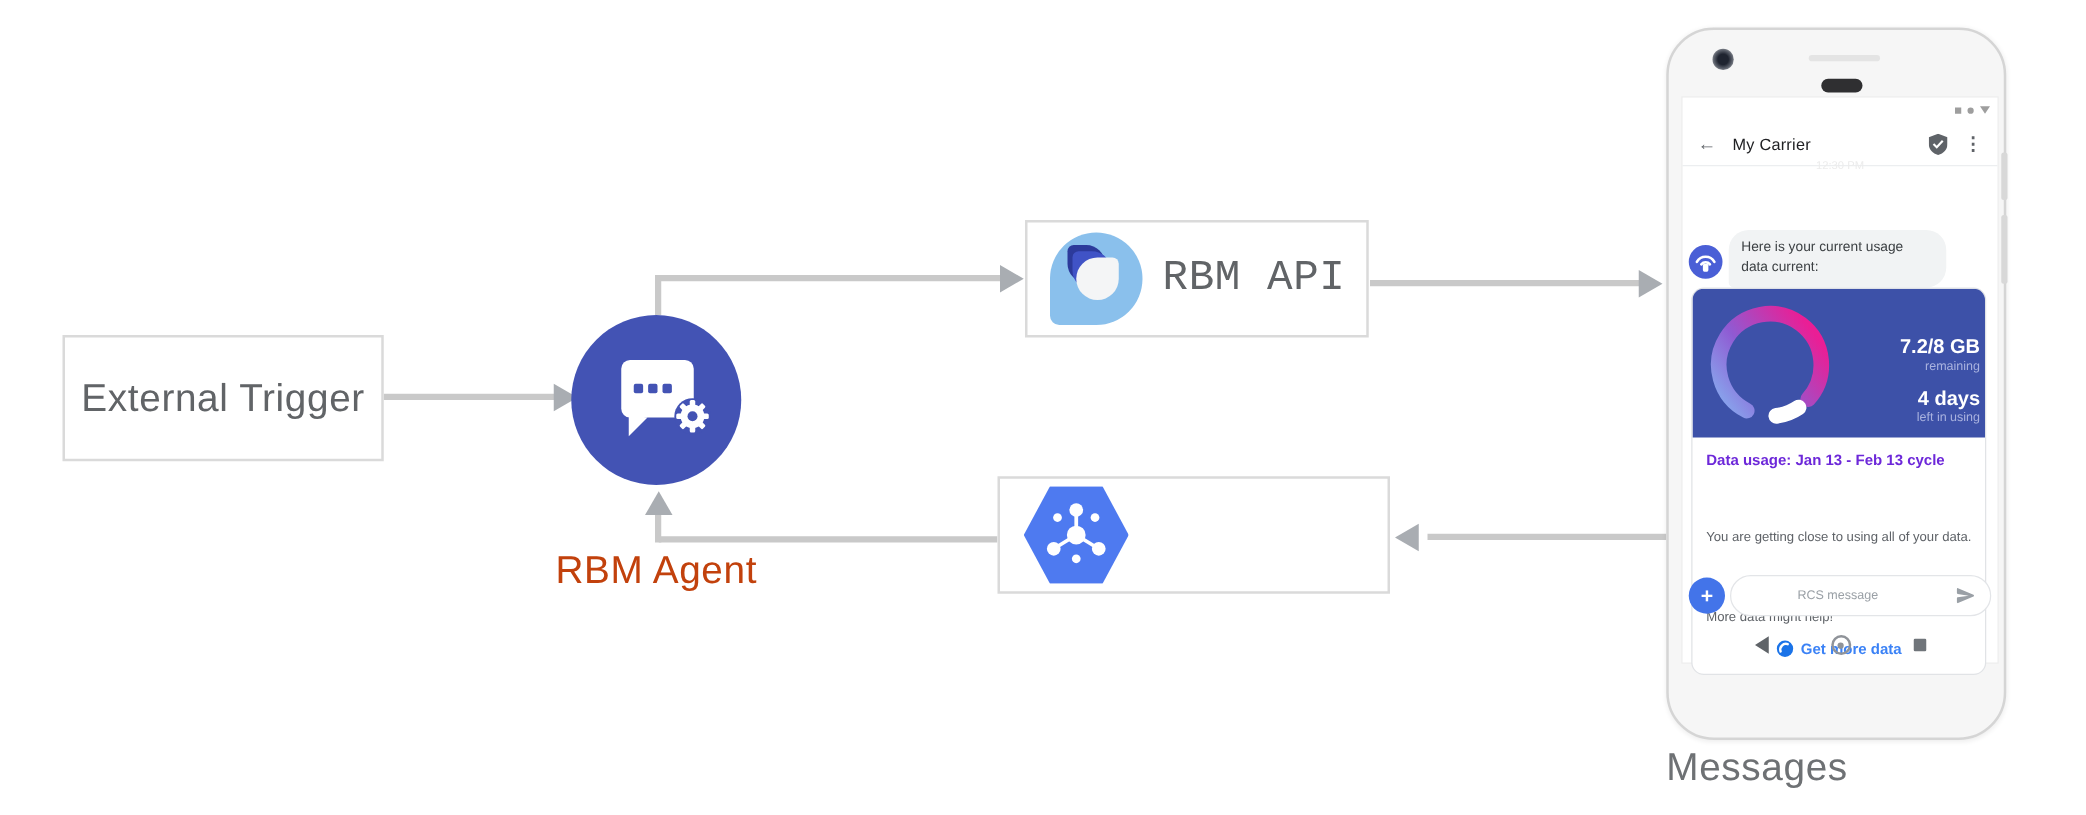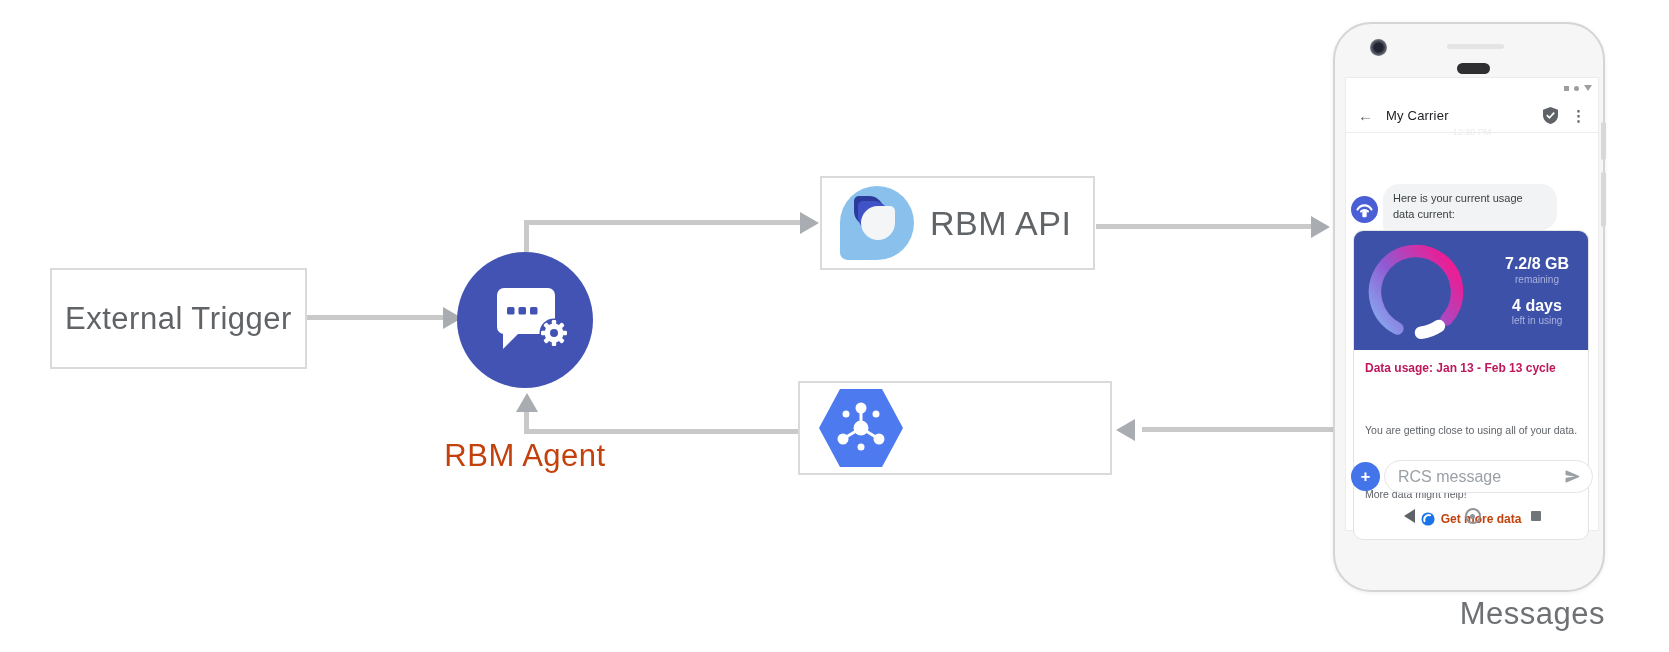--- a/index.html
+++ b/index.html
@@ -14,21 +14,21 @@
   .ah-right{border-top:11px solid transparent;border-bottom:11px solid transparent;border-left:19px solid #A9ADB2;}
   .ah-left{border-top:11px solid transparent;border-bottom:11px solid transparent;border-right:19px solid #A9ADB2;}
   .ah-up{border-left:11px solid transparent;border-right:11px solid transparent;border-bottom:19px solid #A9ADB2;}
   #box-trigger{left:50px;top:268px;width:253px;height:97px;justify-content:center;}
   #box-trigger .node-label{font-size:31px;}
   #circle-agent{position:absolute;left:457px;top:252px;width:136px;height:136px;border-radius:50%;
                 background:#4353B4;}
   #label-agent{position:absolute;left:395px;top:438px;width:260px;text-align:center;
                font-size:31px;font-weight:300;color:#c2410c;letter-spacing:.5px;}
   #box-api{left:820px;top:176px;width:275px;height:94px;padding-left:18px;box-sizing:border-box;}
-  #box-api .node-label{font-size:34px;margin-left:16px;}
+  #box-api .node-label{font-size:34px;margin-left:16px;font-family:Liberation Mono, monospace;}
   #box-webhook{left:798px;top:381px;width:314px;height:94px;padding-left:19px;box-sizing:border-box;}
   #box-webhook .node-label{font-size:36px;margin-left:17px;}
   
   .rbm-logo{position:relative;width:74px;height:74px;flex:0 0 auto;}
   .rbm-outer{position:absolute;inset:0;background:#8AC0EC;border-radius:50% 50% 50% 10%;}
   .rbm-dark{position:absolute;left:14px;top:10px;width:30px;height:30px;background:#2C3A9B;border-radius:5px 50% 50% 50%;}
   .rbm-mid{position:absolute;left:18px;top:15px;width:31px;height:31px;background:#4053C6;border-radius:5px 50% 50% 50%;}
   .rbm-white{position:absolute;left:21px;top:20px;width:34px;height:34px;background:#F4F5F6;border-radius:50% 5px 50% 50%;}
   
   .hexagon{position:relative;width:84px;height:78px;flex:0 0 auto;background:#4E7AF0;
@@ -63,47 +63,47 @@
   .bubble{position:absolute;left:37px;top:106px;width:174px;box-sizing:border-box;padding:7px 10px;
           background:#F1F3F4;border-radius:16px 16px 16px 4px;font-size:11px;line-height:1.45;color:#3C4043;}
   .card{position:absolute;left:7px;top:152px;width:236px;border:1px solid #E1E3E6;border-radius:10px;
         overflow:hidden;box-sizing:border-box;background:#fff;}
   .card-media{position:relative;height:119px;background:#3D51A8;}
   .gauge-wrap{position:absolute;left:10px;top:9px;width:104px;height:104px;}
   .gauge-pct{position:absolute;left:10px;top:5px;width:104px;height:104px;display:flex;align-items:center;
              justify-content:center;color:#F2F3F7;font-size:27px;font-weight:300;letter-spacing:1px;}
   .gauge-pct .unit{font-size:12px;margin-top:10px;letter-spacing:0;}
   .media-stats{position:absolute;left:136px;top:0;right:4px;height:119px;display:flex;flex-direction:column;
-               justify-content:center;text-align:center;padding-top:0;}
+               justify-content:center;text-align:center;padding-top:14px;align-items:flex-end;}
   .stat-val{color:#fff;font-weight:bold;font-size:16px;line-height:1.15;}
   .stat-lab{color:#A9B2DF;font-size:10px;margin-bottom:12px;}
   .stat-lab:last-child{margin-bottom:0;}
   .card-body{padding:11px 11px 13px 11px;}
-  .cb-title{font-size:12px;font-weight:bold;color:#be185d;margin-bottom:6px;white-space:nowrap;}
+  .cb-title{font-size:12px;font-weight:bold;color:#6d28d9;margin-bottom:6px;white-space:nowrap;}
   .cb-line{font-size:10.5px;color:#5F6368;line-height:1.5;white-space:nowrap;margin-top:48px;}
   .cb-action{margin-top:9px;display:flex;align-items:center;justify-content:center;gap:6px;
-             color:#c2410c;font-size:12px;font-weight:bold;cursor:pointer;}
+             color:#3b82f6;font-size:12px;font-weight:bold;cursor:pointer;}
   
   .plus-btn{position:absolute;left:5px;top:384px;width:29px;height:29px;border-radius:50%;background:#4374E9;
             color:#fff;display:flex;align-items:center;justify-content:center;font-size:17px;font-weight:bold;line-height:1;}
   .rcs-pill{position:absolute;left:38px;top:382px;width:209px;height:33px;box-sizing:border-box;
             border:1.5px solid #E3E5E8;border-radius:17px;background:#fff;display:flex;align-items:center;
             padding:0 11px;}
-  .rcs-input{border:none;outline:none;flex:1;font-size:16px;color:#3C4043;min-width:0;background:transparent;
-             font-family:"Liberation Sans",sans-serif;}
+  .rcs-input{border:none;outline:none;flex:1;font-size:10px;color:#3C4043;min-width:0;background:transparent;
+             font-family:"Liberation Sans",sans-serif;margin-left:40px;}
   .rcs-input::placeholder{color:#9AA0A6;}
   
   .android-nav{position:absolute;left:0;right:0;top:430px;height:16px;display:flex;align-items:center;
                justify-content:center;gap:50px;}
   .nav-back{width:0;height:0;border-top:7px solid transparent;border-bottom:7px solid transparent;
             border-right:11px solid #5F6368;}
   .nav-home{width:12px;height:12px;border-radius:50%;border:2px solid #8F9399;display:flex;align-items:center;justify-content:center;}
   .nav-home i{width:5px;height:5px;border-radius:50%;background:#8F9399;}
   .nav-recents{width:10px;height:10px;background:#70757A;border-radius:1px;}
-  #caption{position:absolute;left:1333px;top:596px;width:272px;text-align:right;font-size:31px;
+  #caption{position:absolute;left:1333px;top:596px;width:272px;text-align:left;font-size:31px;
            font-weight:300;color:#6E7174;letter-spacing:.5px;}
 </style>
 </head>
 <body>
 
 <div id="canvas">
 
   <div class="line" style="left:303px;top:315px;width:142px;height:5px;"></div>
   <div class="ah ah-right" style="left:443px;top:307px;"></div>
 

